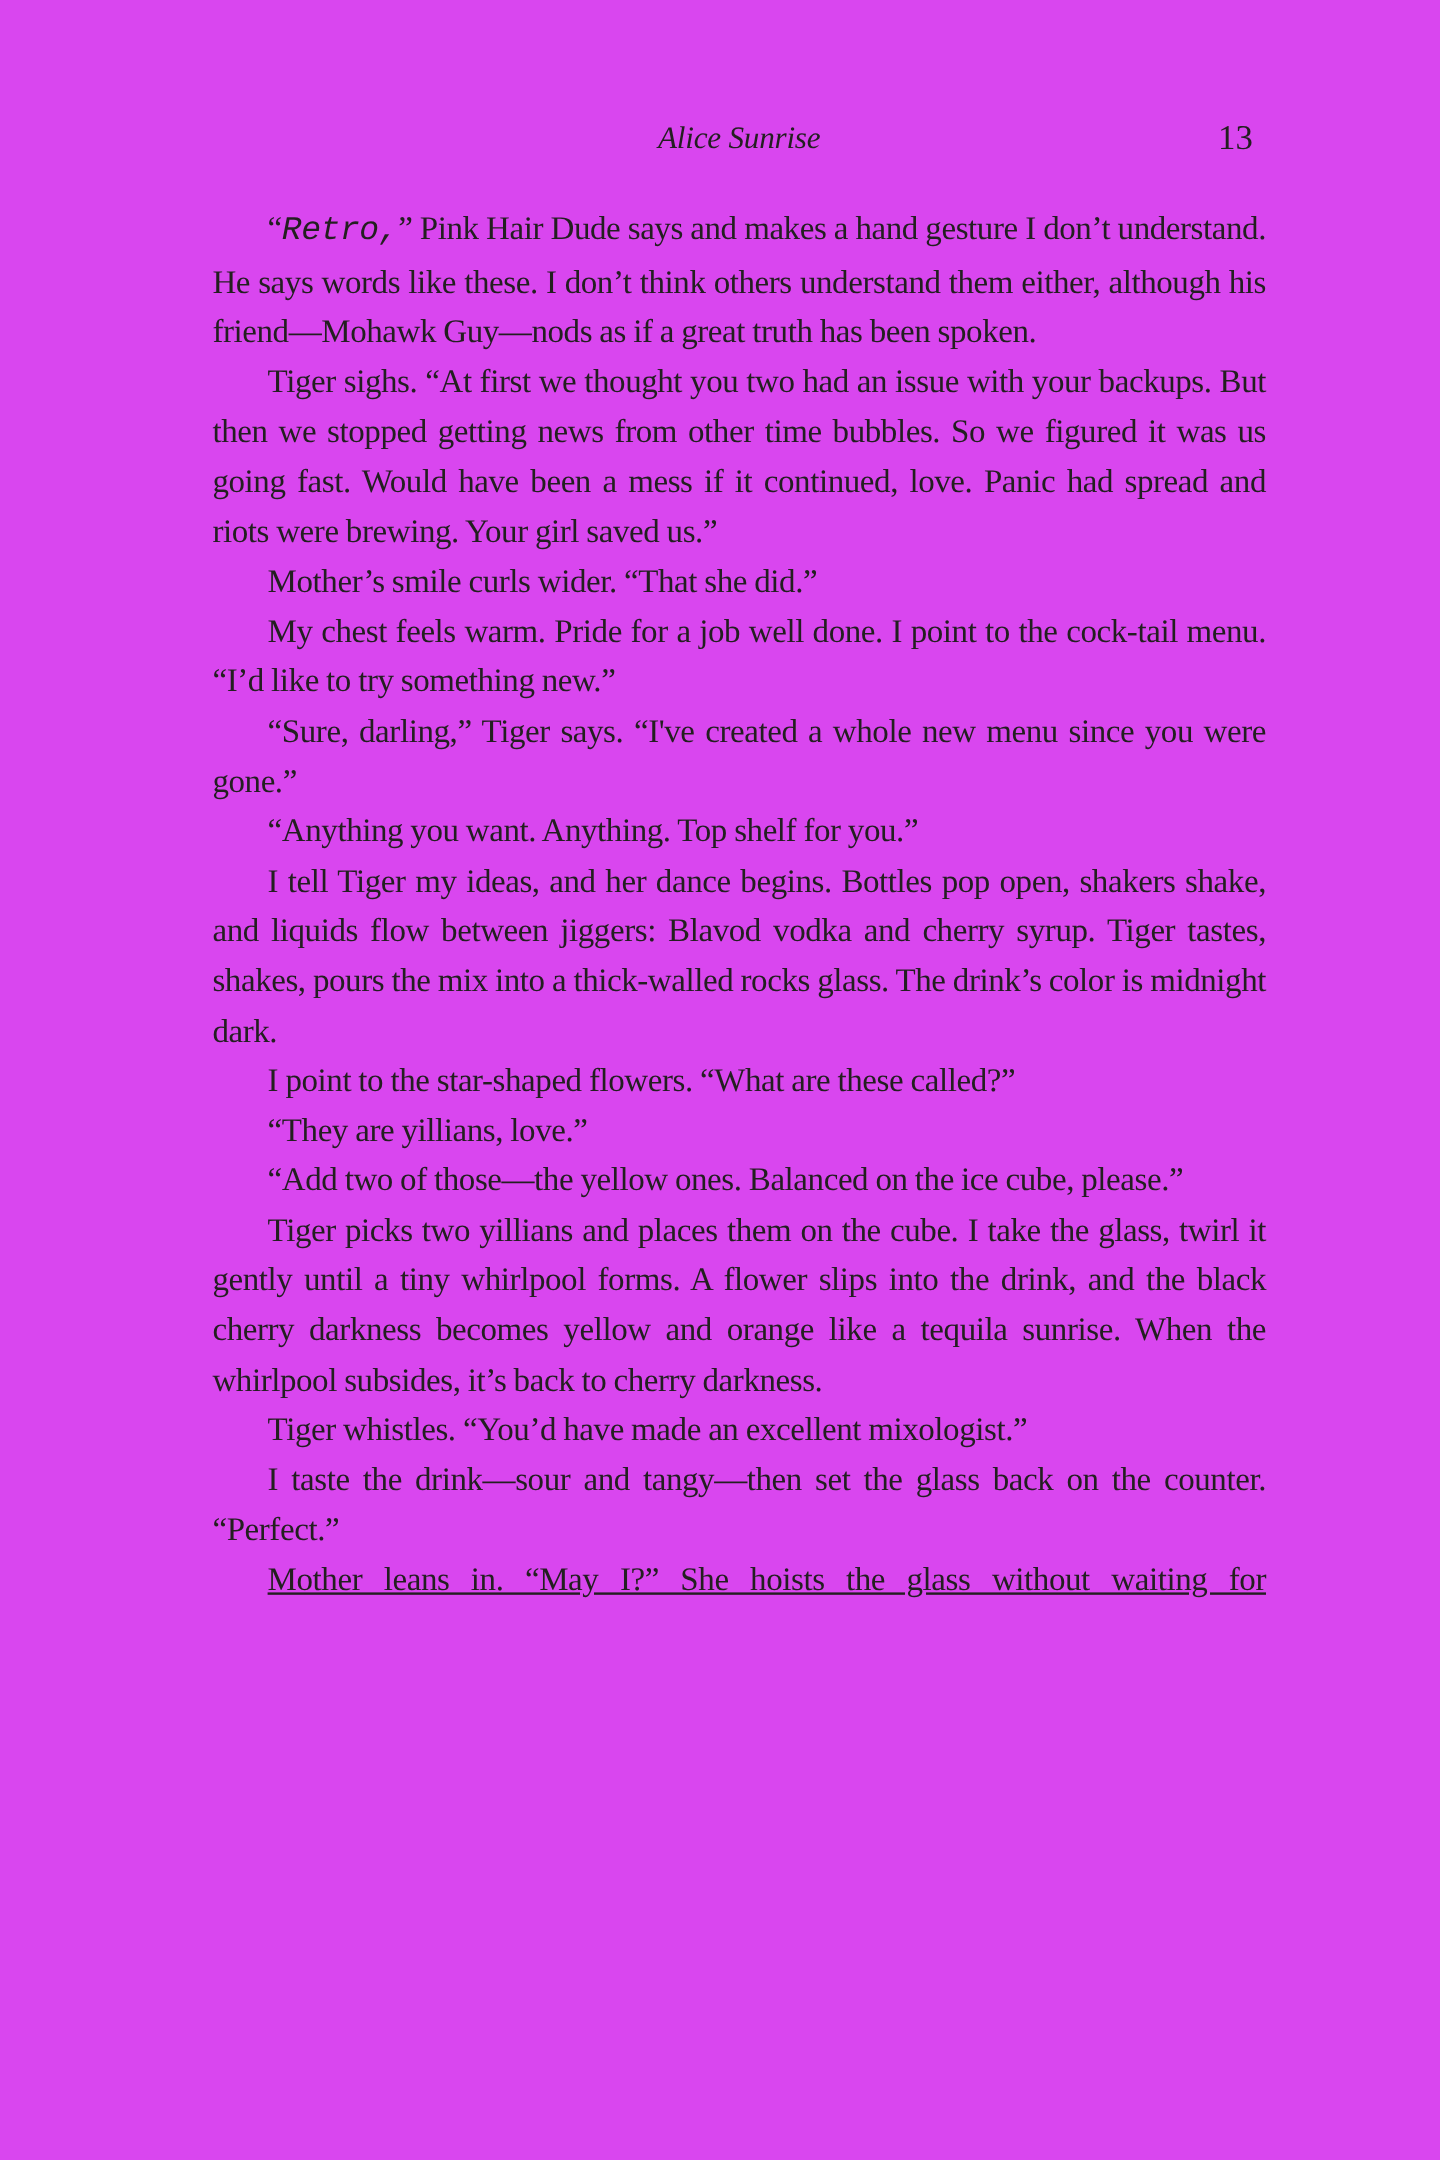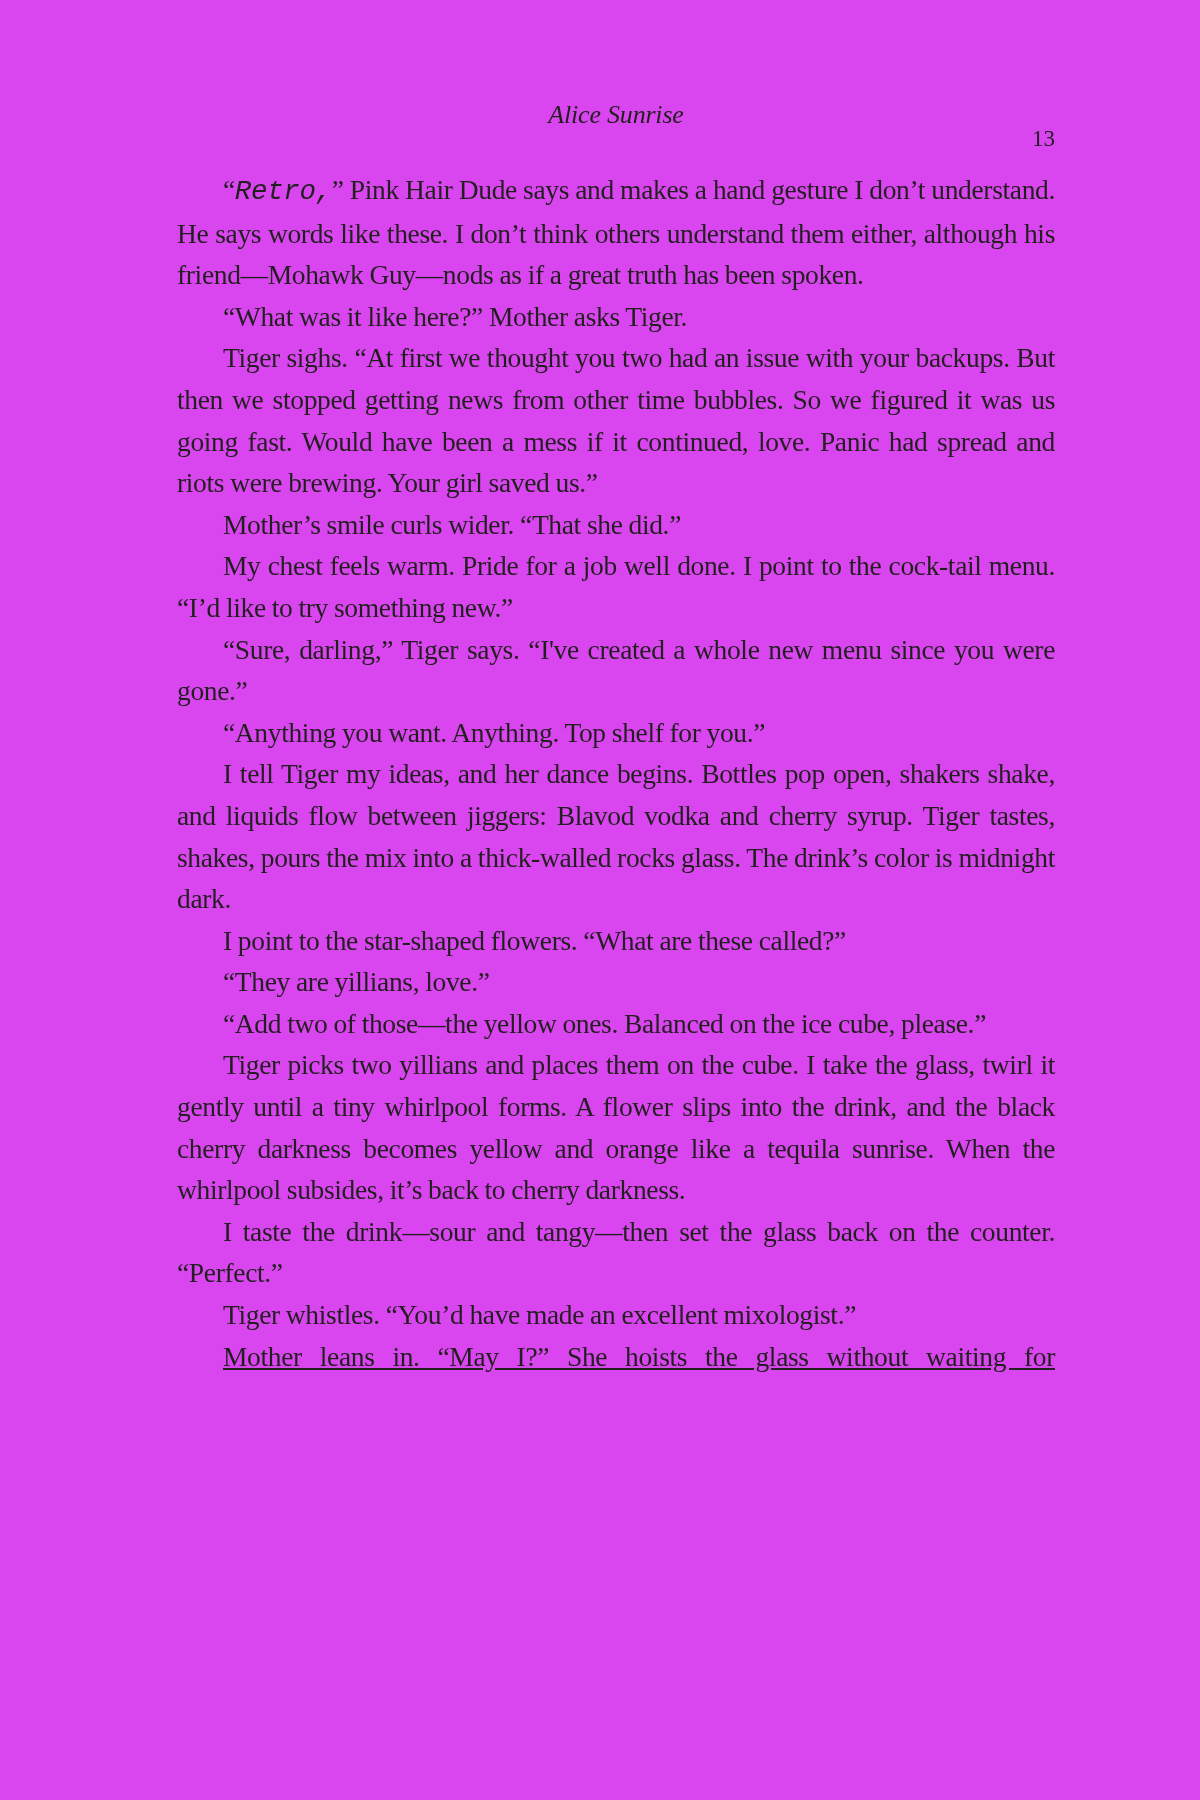--- a/index.html
+++ b/index.html
@@ -32,24 +32,23 @@
       position: absolute;
       left: 0; right: 0;
       text-align: center;
       font-style: italic;
       font-size: 26px;
       line-height: 34px;
       letter-spacing: -0.2px;
     }
     .page-number {
       position: absolute;
-      right: 0;
-      font-size: 23px;
+      right: 11px;
+      font-size: 29px;
       line-height: 34px;
-      margin-top: 24px;
     }
     .body-text {
       position: absolute;
       top: 169px;
       left: 177px;
       width: 878px;
       font-size: 27.5px;
       line-height: 41.6px;
       text-align: justify;
       letter-spacing: -0.35px;
@@ -69,29 +68,28 @@
 
 <div class="page">
 
   <div class="running-head">
     <span class="running-title">Alice Sunrise</span>
     <span class="page-number">13</span>
   </div>
 
   <div class="body-text">
     <p><span>“</span><span class="italic">Retro,</span><span>” Pink Hair Dude says and makes a hand gesture I don’t understand. He says words like these. I don’t think others understand them either, although his friend—Mohawk Guy—nods as if a great truth has been spoken.</span></p>
-    <p>“What was it like here?” Mother asks Tiger.</p>
     <p>Tiger sighs. “At first we thought you two had an issue with your backups. But then we stopped getting news from other time bubbles. So we figured it was us going fast. Would have been a mess if it continued, love. Panic had spread and riots were brewing. Your girl saved us.”</p>
     <p>Mother’s smile curls wider. “That she did.”</p>
     <p>My chest feels warm. Pride for a job well done. I point to the cock-tail menu. “I’d like to try something new.”</p>
     <p>“Sure, darling,” Tiger says. “I've created a whole new menu since you were gone.”</p>
     <p>“Anything you want. Anything. Top shelf for you.”</p>
     <p>I tell Tiger my ideas, and her dance begins. Bottles pop open, shakers shake, and liquids flow between jiggers: Blavod vodka and cherry syrup. Tiger tastes, shakes, pours the mix into a thick-walled rocks glass. The drink’s color is midnight dark.</p>
     <p>I point to the star-shaped flowers. “What are these called?”</p>
     <p>“They are yillians, love.”</p>
     <p>“Add two of those—the yellow ones. Balanced on the ice cube, please.”</p>
     <p>Tiger picks two yillians and places them on the cube. I take the glass, twirl it gently until a tiny whirlpool forms. A flower slips into the drink, and the black cherry darkness becomes yellow and orange like a tequila sunrise. When the whirlpool subsides, it’s back to cherry darkness.</p>
+    <p>Tiger whistles. “You’d have made an excellent mixologist.”</p>
     <p>I taste the drink—sour and tangy—then set the glass back on the counter. “Perfect.”</p>
-    <p>Tiger whistles. “You’d have made an excellent mixologist.”</p>
     <p style="text-align: justify; text-align-last: justify; text-decoration: underline;">Mother leans in. “May I?” She hoists the glass without waiting for</p>
   </div>
 
 </div>
 
 </body></html>

